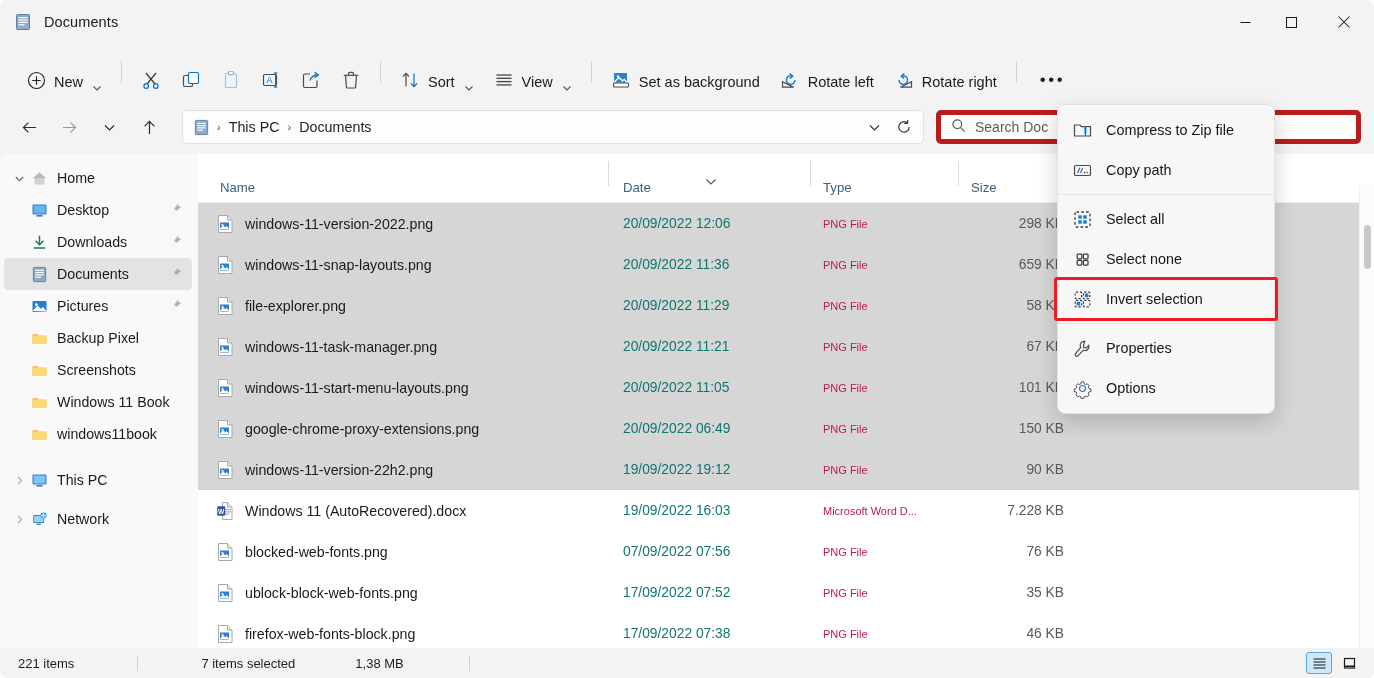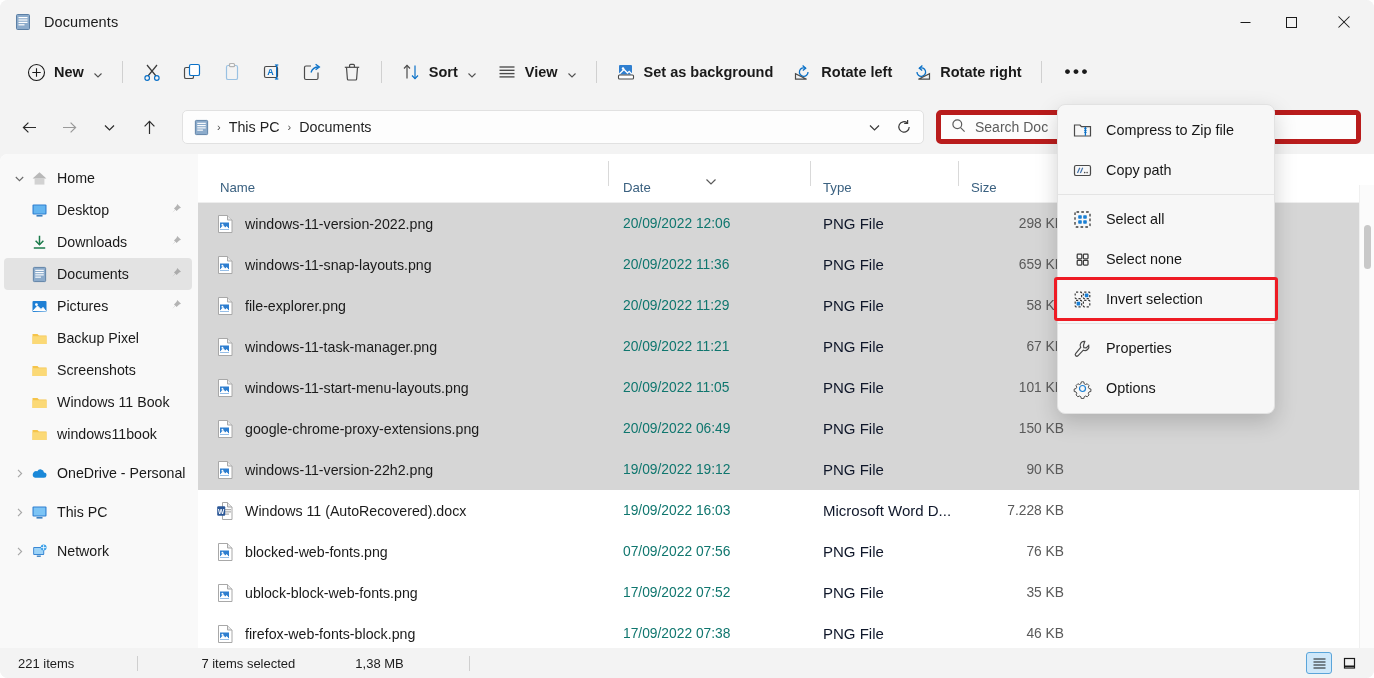--- a/index.html
+++ b/index.html
@@ -33,24 +33,23 @@
   .wc:last-child { width: 60px; }
   .wc svg { display:block; }
 
   
   .cmdbar {
     position: absolute; left: 0; top: 44px; width: 1374px; height: 56px;
     background: #f3f3f3;
     display: flex; align-items: center; padding-left: 18px;
   }
   .cb-item {
-    height: 36px; display: flex; align-items: center; gap: 8px;
+    height: 36px; display: flex; align-items: flex-end; gap: 8px;
     padding: 0 10px; border-radius: 5px; color: #1a1a1a; font-size: 14.5px;
     white-space: nowrap;
-    font-weight: bold;
   }
   .cb-icon { width: 20px; height: 20px; display: flex; align-items:center; justify-content:center; }
   .cb-icon svg { display:block; }
   .cb-chev { width: 10px; height: 10px; margin-left: 1px; opacity: .75; }
   .cb-sep { width: 1px; height: 22px; background: #d0d0d0; margin: 0 9px; }
   .cb-new { padding-left: 8px; padding-right: 10px; }
   .cb-dots { letter-spacing: 2.5px; font-size: 17px; color:#1a1a1a; padding: 0 14px; }
   .disabled { opacity: .38; }
 
   
@@ -145,21 +144,21 @@
   .sortmark {
     position: absolute; left: 507px; top: 3px; width: 12px; height: 8px; color: #5a5a5a;
   }
   .rows { position: relative; }
   .row { height: 41px; display: flex; align-items: center; }
   .row.sel { background: #d6d6d6; }
   .row.sel + .row.sel { position: relative; }
   .cell { font-size: 14.2px; color: #1b1b1b; white-space: nowrap; overflow: hidden; }
   .cell.name { width: 410px; padding-left: 18px; display: flex; align-items: center; gap: 11px; }
   .cell.date { width: 202px; padding-left: 15px; color: #0f766e; font-size: 13.8px; }
-  .cell.type { width: 148px; padding-left: 13px; color: #0f172a; font-size: 15px; }
+  .cell.type { width: 148px; padding-left: 13px; color: #be185d; font-size: 11px; }
   .cell.size { width: 120px; padding-left: 13px; color: #5a5a5a; font-size: 13.8px;
                text-align: right; padding-right: 14px; }
   .fileicon { width: 18px; height: 20px; flex: none; }
 
   
   .scrollbar {
     position: absolute; right: 0; top: 16px; width: 15px; height: 478px;
     background: #fbfbfb; border-left: 1px solid #f0f0f0;
   }
   .thumb {
@@ -588,33 +587,20 @@
           <svg width="17" height="17" viewBox="0 0 17 17">
                 <path d="M1.5 4 h5 l1.4 1.6 h7.6 v8.4 h-14 Z" fill="#f5c44a"></path>
                 <path d="M1.5 6.2 h14 v7.8 h-14 Z" fill="#fbd976"></path>
               </svg>
         </span>
         <span class="nav-lbl">windows11book</span>
       </div>
 
       <div class="sb-gap"></div>
 
-      <div class="nav-row">
-        <span class="chev-space">
-          <svg width="11" height="11" viewBox="0 0 11 11">
-                <polyline points="4,1.8 7.6,5.5 4,9.2" fill="none" stroke="#888" stroke-width="1.15"></polyline>
-              </svg>
-        </span>
-        <span class="nav-ico">
-          <svg width="17" height="17" viewBox="0 0 17 17">
-                <path d="M4.2 12.8 h8.6 a2.6 2.6 0 0 0 .2 -5.2 A3.6 3.6 0 0 0 6.3 6.2 A3.2 3.2 0 0 0 4.2 12.8 Z" fill="#1a88d8"></path>
-              </svg>
-        </span>
-        <span class="nav-lbl">OneDrive - Personal</span>
-      </div>
 
       <div class="sb-gap"></div>
 
       <div class="nav-row">
         <span class="chev-space">
           <svg width="11" height="11" viewBox="0 0 11 11">
                 <polyline points="4,1.8 7.6,5.5 4,9.2" fill="none" stroke="#888" stroke-width="1.15"></polyline>
               </svg>
         </span>
         <span class="nav-ico">

